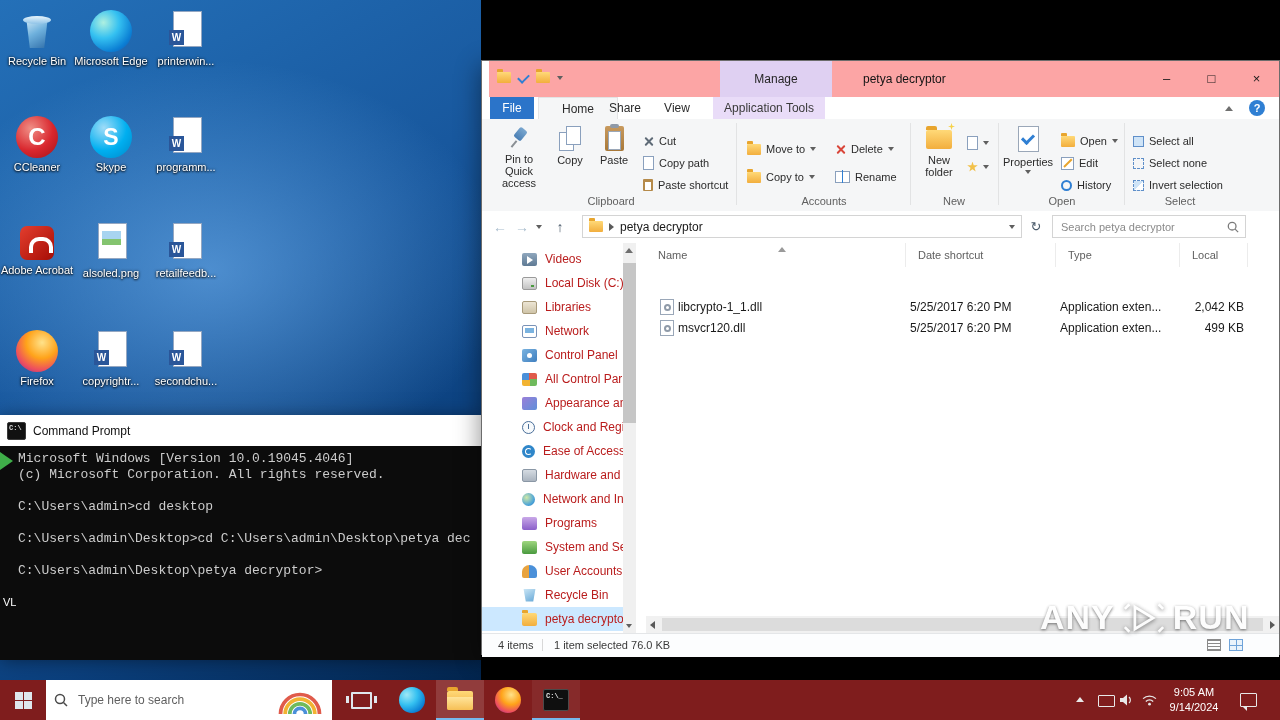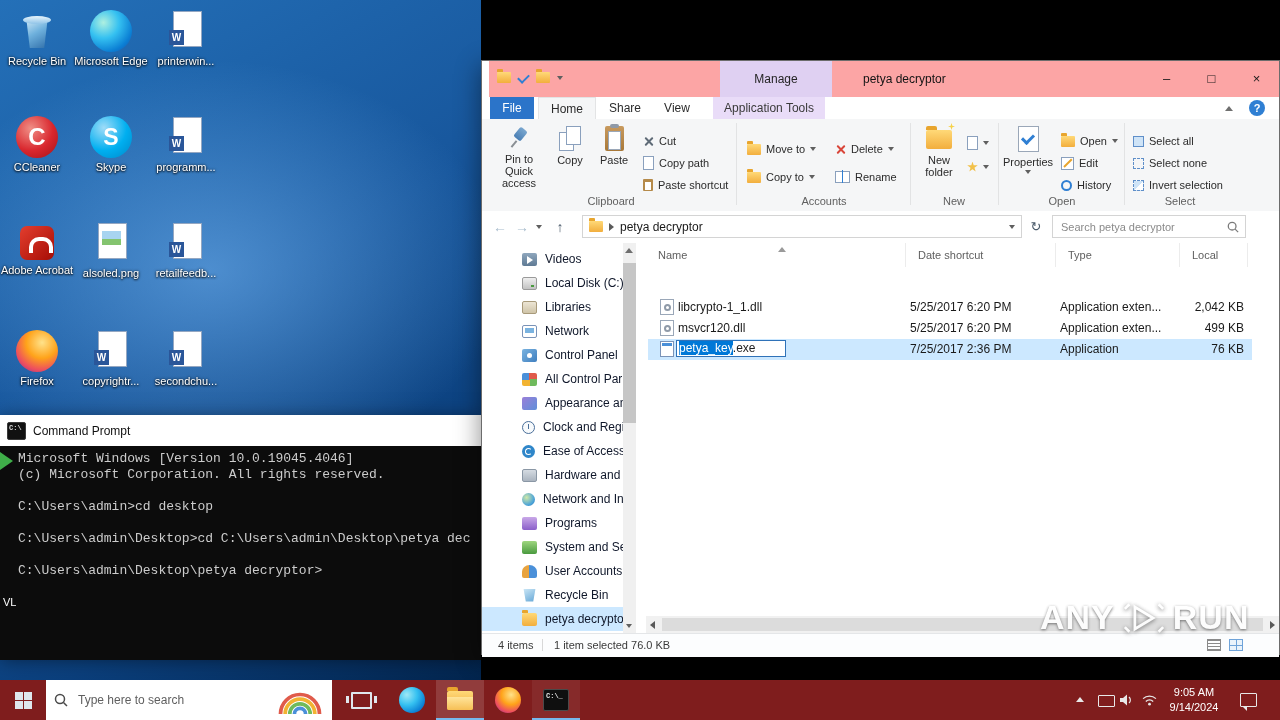--- a/index.html
+++ b/index.html
@@ -60,21 +60,21 @@
   .tri-l{width:0;height:0;border-top:4px solid transparent;border-bottom:4px solid transparent;border-right:5px solid #5a5a5a}
   .tri-r{width:0;height:0;border-top:4px solid transparent;border-bottom:4px solid transparent;border-left:5px solid #5a5a5a}
   .manage{position:absolute;left:231px;top:0;width:112px;height:36px;background:#dfd0f2;color:#252525;
     font-size:12px;text-align:center;line-height:36px}
   .ex-title{position:absolute;left:374px;top:0;height:36px;line-height:36px;font-size:12px;color:#141414}
   .wctl{position:absolute;right:0;top:0;display:flex}
   .wbtn{width:45px;height:36px;text-align:center;line-height:36px;font-size:13px;color:#1a1a1a}
   .ex-tabs{position:absolute;left:0;top:36px;right:0;height:22px;background:#fff}
   .tab{position:absolute;top:0;height:22px;line-height:22px;font-size:12px;color:#2b2b2b;text-align:center}
   .tab-file{left:8px;width:44px;background:#2b74c9;color:#fff}
-  .tab-home{left:56px;width:58px;background:#f5f6f7;border:1px solid #e3e4e5;border-bottom:none;box-sizing:border-box}
+  .tab-home{left:56px;width:80px;background:#f5f6f7;border:1px solid #e3e4e5;border-bottom:none;box-sizing:border-box}
   .tab-share{left:118px;width:50px}
   .tab-view{left:170px;width:50px}
   .tab-apptools{left:231px;width:112px;background:#e9dcf8;color:#3a3a3a}
   .collapse{position:absolute;right:46px;top:9px}
   .help{position:absolute;right:14px;top:3px;width:16px;height:16px;border-radius:50%;background:#2f7fd3;
     color:#fff;font:bold 11px/16px "Liberation Sans",sans-serif;text-align:center}
   .ex-ribbon{position:absolute;left:0;top:58px;right:0;height:92px;background:#f5f6f7;border-bottom:1px solid #dadcdd}
   .rbtn-lg{position:absolute;top:5px;height:68px;text-align:center;font-size:11px;color:#2b2b2b;line-height:12px}
   .rbtn-sm{position:absolute;height:20px;display:flex;align-items:center;gap:5px;font-size:11px;color:#2b2b2b;padding-left:3px;white-space:nowrap}
   .rgrp{position:absolute;top:76px;font-size:11px;color:#606060;text-align:center}
@@ -119,21 +119,21 @@
   .nav-arrow{position:absolute;top:0;height:32px;line-height:32px;font-size:14px;text-align:center;width:20px}
   .crumb{position:absolute;left:100px;top:4px;width:440px;height:23px;border:1px solid #d4d4d4;box-sizing:border-box;
     display:flex;align-items:center;padding:0 6px;gap:6px;background:#fff}
   .crumb-txt{font-size:12px;color:#1a1a1a}
   .searchbox{position:absolute;left:570px;top:4px;width:194px;height:23px;border:1px solid #d4d4d4;box-sizing:border-box;
     display:flex;align-items:center;padding:0 6px;background:#fff}
   .sinput{border:0;outline:0;flex:1;min-width:0;font-size:11px;color:#333;background:transparent;font-family:inherit}
   .sinput::placeholder{color:#8a8a8a}
   
   .ex-main{position:absolute;left:0;top:182px;right:0;height:390px;overflow:hidden}
-  .nitem{position:absolute;left:0;width:141px;height:24px;display:flex;align-items:center;font-size:12px;color:#0f172a}
+  .nitem{position:absolute;left:0;width:141px;height:24px;display:flex;align-items:center;font-size:12px;color:#b91c1c}
   .nitem .ni{margin-left:40px}
   .nitem .nl{margin-left:8px;white-space:nowrap;overflow:hidden}
   .nitem.sel{background:#cce8ff}
   .ni{width:15px;height:13px;flex:none;position:relative;border-radius:2px}
   .ni-videos{background:linear-gradient(#8fa7bd,#5f7a94)}
   .ni-videos::after{content:"";position:absolute;left:5px;top:3px;border-left:6px solid #fff;
     border-top:4px solid transparent;border-bottom:4px solid transparent}
   .ni-disk{background:lin ear-gradient(#eee,#c2c2c2)}
   .ni-disk{background:linear-gradient(#efefef,#c2c2c2);border:1px solid #9a9a9a;box-sizing:border-box}
   .ni-disk::after{content:"";position:absolute;right:2px;bottom:2px;width:3px;height:2px;background:#4a9a3f}
@@ -530,29 +530,20 @@
       <span class="fc" style="left:412px">Application exten...</span>
       <span class="fc" style="left:530px;width:66px;text-align:right">2,042 KB</span>
     </div>
     <div class="frow" style="top:75px">
       <span class="fi fi-dll"></span>
       <span class="fc" style="left:30px">msvcr120.dll</span>
       <span class="fc" style="left:262px">5/25/2017 6:20 PM</span>
       <span class="fc" style="left:412px">Application exten...</span>
       <span class="fc" style="left:530px;width:66px;text-align:right">499 KB</span>
     </div>
-    <div class="frow sel" style="top:96px">
-      <span class="fi fi-exe"></span>
-      <span class="ren">
-        <span class="hl">petya_key</span><span>.exe</span>
-      </span>
-      <span class="fc" style="left:262px">7/25/2017 2:36 PM</span>
-      <span class="fc" style="left:412px">Application</span>
-      <span class="fc" style="left:530px;width:66px;text-align:right">76 KB</span>
-    </div>
 
     <div class="hscroll">
       <span class="tri-l" style="position:absolute;left:4px;top:5px"></span>
       <div class="hthumb"></div>
       <span class="tri-r" style="position:absolute;right:4px;top:5px"></span>
     </div>
   </div>
 
   <div class="ex-status">
     <span class="st" style="left:16px">4 items</span>

